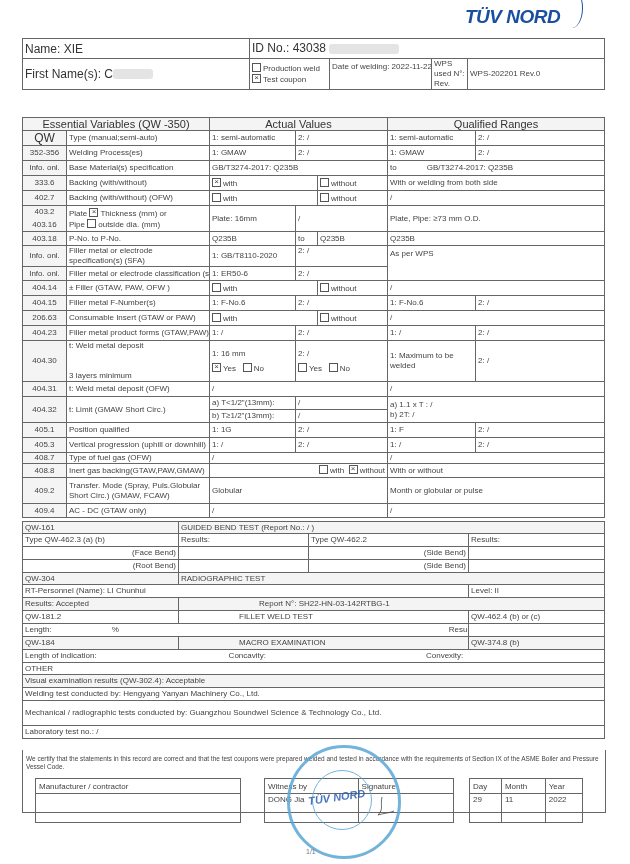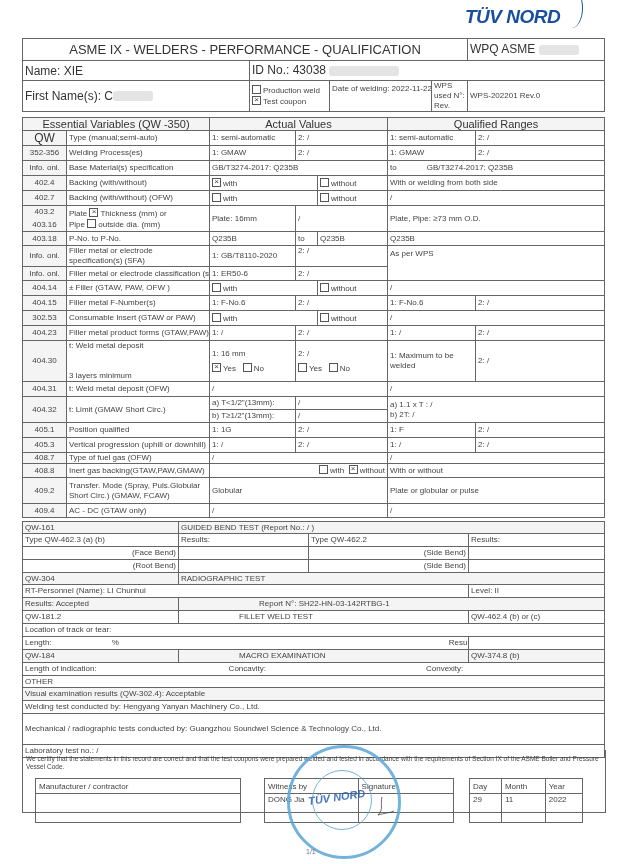--- a/index.html
+++ b/index.html
@@ -43,24 +43,20 @@
 
 <table class="form" style="top:38px;width:582px;">
   <colgroup>
       <col style="width:227px">
       <col style="width:80px">
       <col style="width:102px">
       <col style="width:36px">
       <col style="width:137px">
     </colgroup>
   <tbody>
-      <tr style="height:22px">
-    <td colspan="4" class="title">ASME IX - WELDERS - PERFORMANCE - QUALIFICATION</td>
-    <td class="big"><span>WPQ ASME</span> <span class="blur"></span></td>
-  </tr>
   <tr style="height:20px">
     <td class="big">Name: XIE</td>
     <td colspan="4" class="big"><span>ID No.: 43038</span> <span class="blur" style="width:70px"></span></td>
   </tr>
   <tr style="height:28px">
     <td class="big"><span>First Name(s): C</span><span class="blur"></span></td>
     <td>
       <div><span class="cb"></span><span>Production weld</span></div>
       <div><span class="cb x"></span><span>Test coupon</span></div>
     </td>
@@ -103,21 +99,21 @@
     <td>1: GMAW</td>
     <td>2: /</td>
   </tr>
   <tr style="height:15px">
     <td class="qw">Info. onl.</td>
     <td>Base Material(s) specification</td>
     <td colspan="3" class="c"><span>GB/T3274-2017: Q235B</span></td>
     <td colspan="2"><span style="margin-right:30px">to</span><span>GB/T3274-2017: Q235B</span></td>
   </tr>
   <tr style="height:15px">
-    <td class="qw">402.4</td>
+    <td class="qw">333.6</td>
     <td>Backing (with/without)</td>
     <td colspan="2" class="c"><span class="cb x"></span><span>with</span></td>
     <td><span class="cb"></span><span>without</span></td>
     <td colspan="2" class="c">With or welding from both side</td>
   </tr>
   <tr style="height:15px">
     <td class="qw">402.7</td>
     <td>Backing (with/without) (OFW)</td>
     <td colspan="2" class="c"><span class="cb"></span><span>with</span></td>
     <td><span class="cb"></span><span>without</span></td>
@@ -166,21 +162,21 @@
   </tr>
   <tr style="height:15px">
     <td class="qw">404.15</td>
     <td>Filler metal F-Number(s)</td>
     <td>1: F-No.6</td>
     <td colspan="2">2: /</td>
     <td>1: F-No.6</td>
     <td>2: /</td>
   </tr>
   <tr style="height:15px">
-    <td class="qw">302.53</td>
+    <td class="qw">206.63</td>
     <td>Consumable Insert (GTAW or PAW)</td>
     <td colspan="2" class="c"><span class="cb"></span><span>with</span></td>
     <td><span class="cb"></span><span>without</span></td>
     <td colspan="2" class="c">/</td>
   </tr>
   <tr style="height:15px">
     <td class="qw">404.23</td>
     <td>Filler metal product forms (GTAW,PAW)</td>
     <td>1: /</td>
     <td colspan="2">2: /</td>
@@ -249,21 +245,21 @@
   <tr style="height:14px">
     <td class="qw">408.8</td>
     <td>Inert gas backing(GTAW,PAW,GMAW)</td>
     <td colspan="3" class="r"><span class="cb"></span><span>with</span>&nbsp;&nbsp;<span class="cb x"></span><span>without</span></td>
     <td colspan="2" class="c">With or without</td>
   </tr>
   <tr style="height:26px">
     <td class="qw">409.2</td>
     <td class="wrap">Transfer. Mode (Spray, Puls.Globular Short Circ.) (GMAW, FCAW)</td>
     <td colspan="3">Globular</td>
-    <td colspan="2" class="c">Plate or globular or pulse</td>
+    <td colspan="2" class="c">Month or globular or pulse</td>
   </tr>
   <tr style="height:14px">
     <td class="qw">409.4</td>
     <td>AC - DC (GTAW only)</td>
     <td colspan="3">/</td>
     <td colspan="2" class="c">/</td>
   </tr>
 </tbody>
   </table>
 
@@ -308,44 +304,41 @@
   <tr style="height:13px">
     <td class="shade">Results: Accepted</td>
     <td colspan="3" class="shade" style="padding-left:80px">Report N°: SH22-HN-03-142RTBG-1</td>
   </tr>
   <tr style="height:13px">
     <td>QW-181.2</td>
     <td colspan="2" style="padding-left:60px">FILLET WELD TEST</td>
     <td>QW-462.4 (b) or (c)</td>
   </tr>
   <tr style="height:13px">
-    <td colspan="4">Location of track or tear:</td>
-  </tr>
-  <tr style="height:13px">
     <td colspan="3"><span>Length:</span><span style="margin-left:60px">%</span><span style="margin-left:330px">Results:</span></td>
     <td></td>
   </tr>
   <tr style="height:13px">
     <td class="shade">QW-184</td>
     <td colspan="2" class="shade" style="padding-left:60px">MACRO EXAMINATION</td>
     <td class="shade">QW-374.8 (b)</td>
   </tr>
   <tr style="height:13px">
     <td colspan="4"><span>Length of indication:</span><span style="margin-left:132px">Concavity:</span><span style="margin-left:160px">Convexity:</span></td>
   </tr>
   <tr style="height:12px">
     <td colspan="4" class="c">OTHER</td>
   </tr>
   <tr style="height:13px">
     <td colspan="4" class="shade">Visual examination results (QW-302.4): Acceptable</td>
   </tr>
   <tr style="height:13px">
     <td colspan="4">Welding test conducted by: Hengyang Yanyan Machinery Co., Ltd.</td>
   </tr>
-  <tr style="height:31px">
+  <tr style="height:25px">
     <td colspan="4">Mechanical / radiographic tests conducted by: Guangzhou Soundwel Science &amp; Technology Co., Ltd.</td>
   </tr>
   <tr style="height:13px">
     <td colspan="4">Laboratory test no.: /</td>
   </tr>
 </tbody>
   </table>
 
 <div class="outer"></div>
 <div class="certify">We certify that the statements in this record are correct and that the test coupons were prepared welded and tested in accordance with the requirements of Section IX of the ASME Boiler and Pressure Vessel Code.</div>

